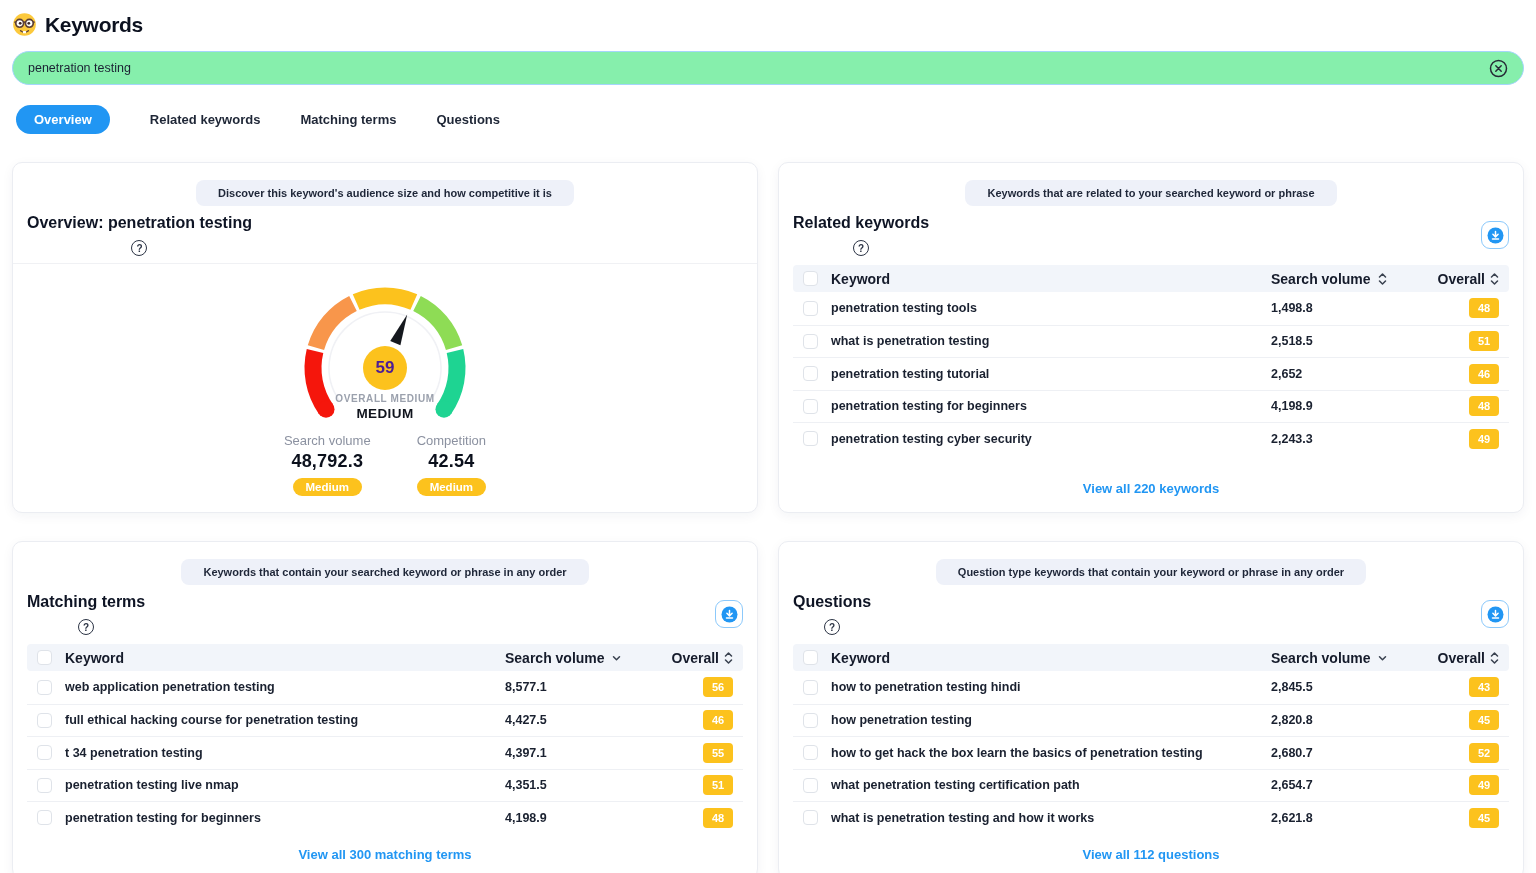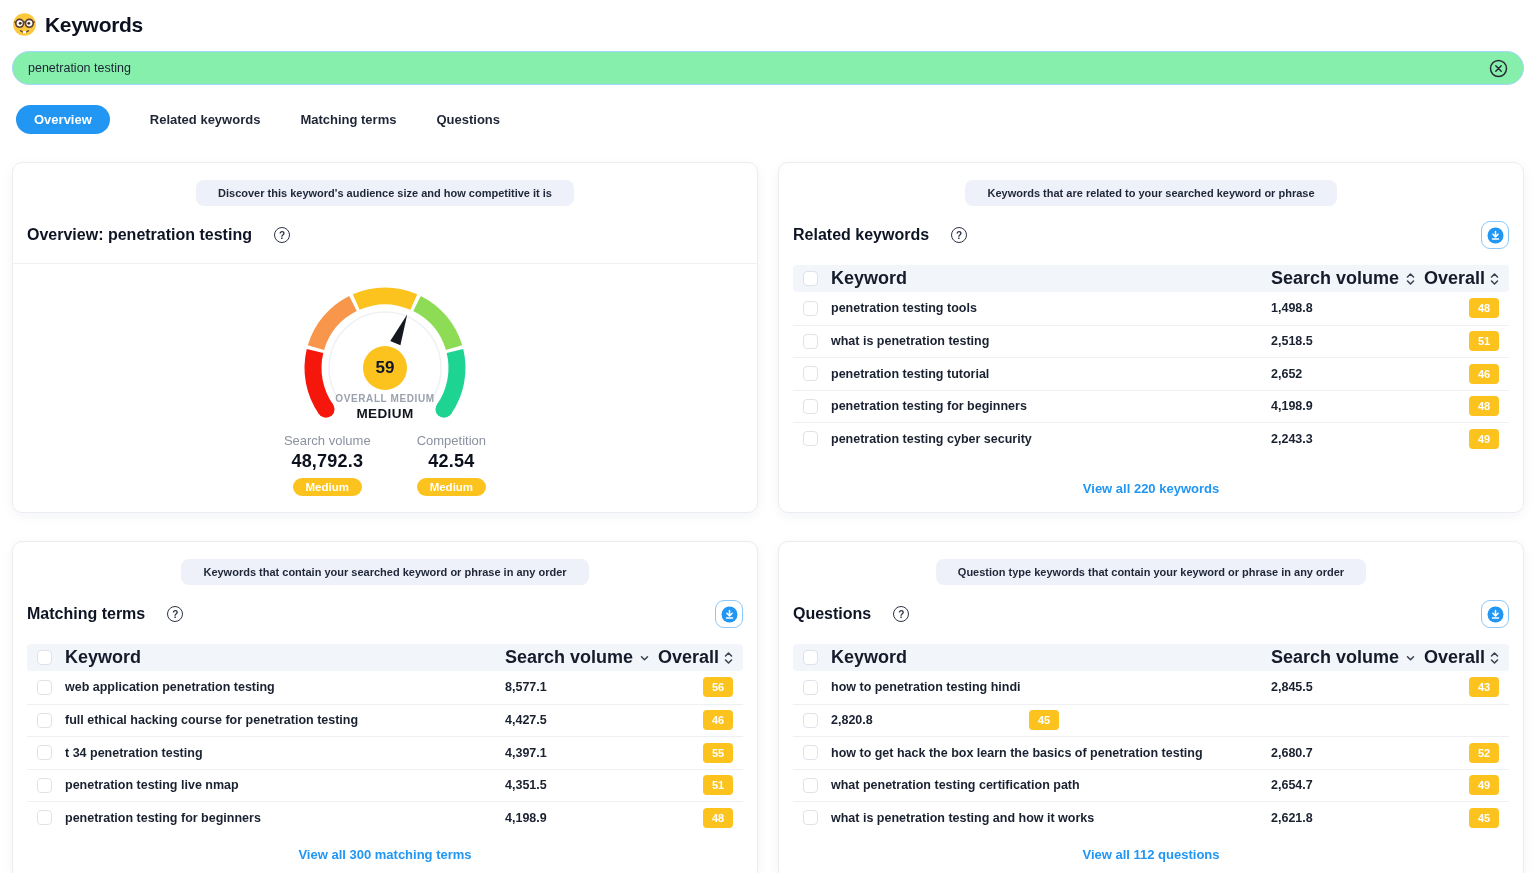--- a/index.html
+++ b/index.html
@@ -30,52 +30,52 @@
   .grid { display: grid; grid-template-columns: 1fr 1fr; gap: 20px; margin-top: 28px; }
   .card { background: #fff; border: 1px solid #ebedf2; border-radius: 10px;
     box-shadow: 0 3px 12px rgba(25,39,80,0.05); padding: 0 14px; display: flex; flex-direction: column;
     min-height: 340px; }
   .grid-row2 .card { min-height: 336px; }
 
   .pill { margin: 17px auto 0; width: fit-content; background: #eef1f9; color: #1e2638;
     font-size: 11px; font-weight: 700; padding: 7px 22px; border-radius: 8px; white-space: nowrap; }
 
   .card-head { display: flex; align-items: center; margin-top: 15px; height: 28px; }
-  .card-title { font-size: 16px; font-weight: 800; color: #0e1424; display: flex; align-items: center; gap: 22px; }
+  .card-title { font-size: 16px; font-weight: 800; color: #0e1424; display: flex; align-items: center; gap: 8px; flex-direction: column; }
   .qicon { width: 16px; height: 16px; border: 1.4px solid #2c3445; border-radius: 50%;
     display: inline-flex; align-items: center; justify-content: center; font-size: 10px; font-weight: 700;
     color: #2c3445; cursor: pointer; background: #fff; }
   .dl-btn { margin-left: auto; width: 28px; height: 28px; border: 1.5px solid #8cc9fb; border-radius: 9px;
     background: #fff; display: flex; align-items: center; justify-content: center; cursor: pointer; }
 
   .divider { height: 1px; background: #f0f1f4; margin: 14px -14px 0; }
 
   
   .thead { margin-top: 16px; height: 27px; background: #f2f5fa; border-radius: 4px;
-    display: flex; align-items: center; padding: 0 10px; font-size: 18px; font-weight: 700; color: #151b2b; }
+    display: flex; align-items: center; padding: 0 10px; font-size: 14px; font-weight: 700; color: #151b2b; }
   .trow { height: 32.5px; display: flex; align-items: center; padding: 0 10px;
     font-size: 12.5px; font-weight: 700; color: #1a2130; cursor: pointer; }
   .trow + .trow { border-top: 1px solid #eef0f4; }
   .cb { width: 15px; height: 15px; border: 1.5px solid #dfe3e9; border-radius: 4px; background: #fff;
     margin-right: 13px; flex: none; cursor: pointer; }
   .c-kw { flex: 1; min-width: 0; white-space: nowrap; overflow: hidden; text-overflow: ellipsis; }
   .c-vol { width: 152px; flex: none; display: flex; align-items: center; gap: 7px; }
   .c-ov { width: 76px; flex: none; display: flex; align-items: center; justify-content: flex-end; gap: 5px; }
   .badge { min-width: 30px; height: 20px; padding: 0 7px; background: #fcc21d; border-radius: 4px;
     color: #fff; font-size: 11px; font-weight: 700; display: flex; align-items: center; justify-content: center; }
   .sorticon { display: inline-flex; cursor: pointer; }
   .sorticon svg { stroke: #39414f; stroke-width: 1.5; fill: none; stroke-linecap: round; stroke-linejoin: round; }
 
   .view-all { margin: auto 0 16px; padding-top: 13px; text-align: center; color: #2196f3;
     font-size: 13px; font-weight: 700; cursor: pointer; text-decoration: none; display: block; }
 
   
   .gauge-wrap { width: 230px; margin: 16px auto 0; position: relative; height: 150px; flex: none; }
   .score-circle { position: absolute; left: 93px; top: 66px; width: 44px; height: 44px; border-radius: 50%;
-    background: #fcc21d; color: #0f172a; font-size: 17px; font-weight: 800;
+    background: #fcc21d; color: #4c1d95; font-size: 17px; font-weight: 800;
     display: flex; align-items: center; justify-content: center; }
   .gauge-label { position: absolute; top: 113px; left: 0; width: 100%; text-align: center;
     font-size: 10px; font-weight: 600; color: #9ba1ad; letter-spacing: 0.6px; }
   .gauge-rating { position: absolute; top: 126px; left: 0; width: 100%; text-align: center;
     font-size: 13.5px; font-weight: 800; color: #10141d; letter-spacing: 0.4px; }
 
   .stats { display: flex; justify-content: center; gap: 46px; margin-top: 3px; text-align: center; }
   .stat-label { font-size: 13px; font-weight: 500; color: #8b91a0; }
   .stat-value { font-size: 18px; font-weight: 800; color: #0b101c; margin-top: 3px; letter-spacing: 0.2px; }
   .stat-badge { margin: 6px auto 0; width: fit-content; background: #fcc21d; color: #fff;
@@ -366,20 +366,21 @@
           <div class="trow">
          <span class="cb"></span>
          <span class="c-kw">how to penetration testing hindi</span>
          <span class="c-vol">2,845.5</span>
          <span class="c-ov">
               <span class="badge">43</span>
             </span>
        </div>
           <div class="trow">
          <span class="cb"></span>
+         <span class="c-kw">how penetration testing</span>
          <span class="c-vol">2,820.8</span>
          <span class="c-ov">
               <span class="badge">45</span>
             </span>
        </div>
           <div class="trow">
          <span class="cb"></span>
          <span class="c-kw">how to get hack the box learn the basics of penetration testing</span>
          <span class="c-vol">2,680.7</span>
          <span class="c-ov">

